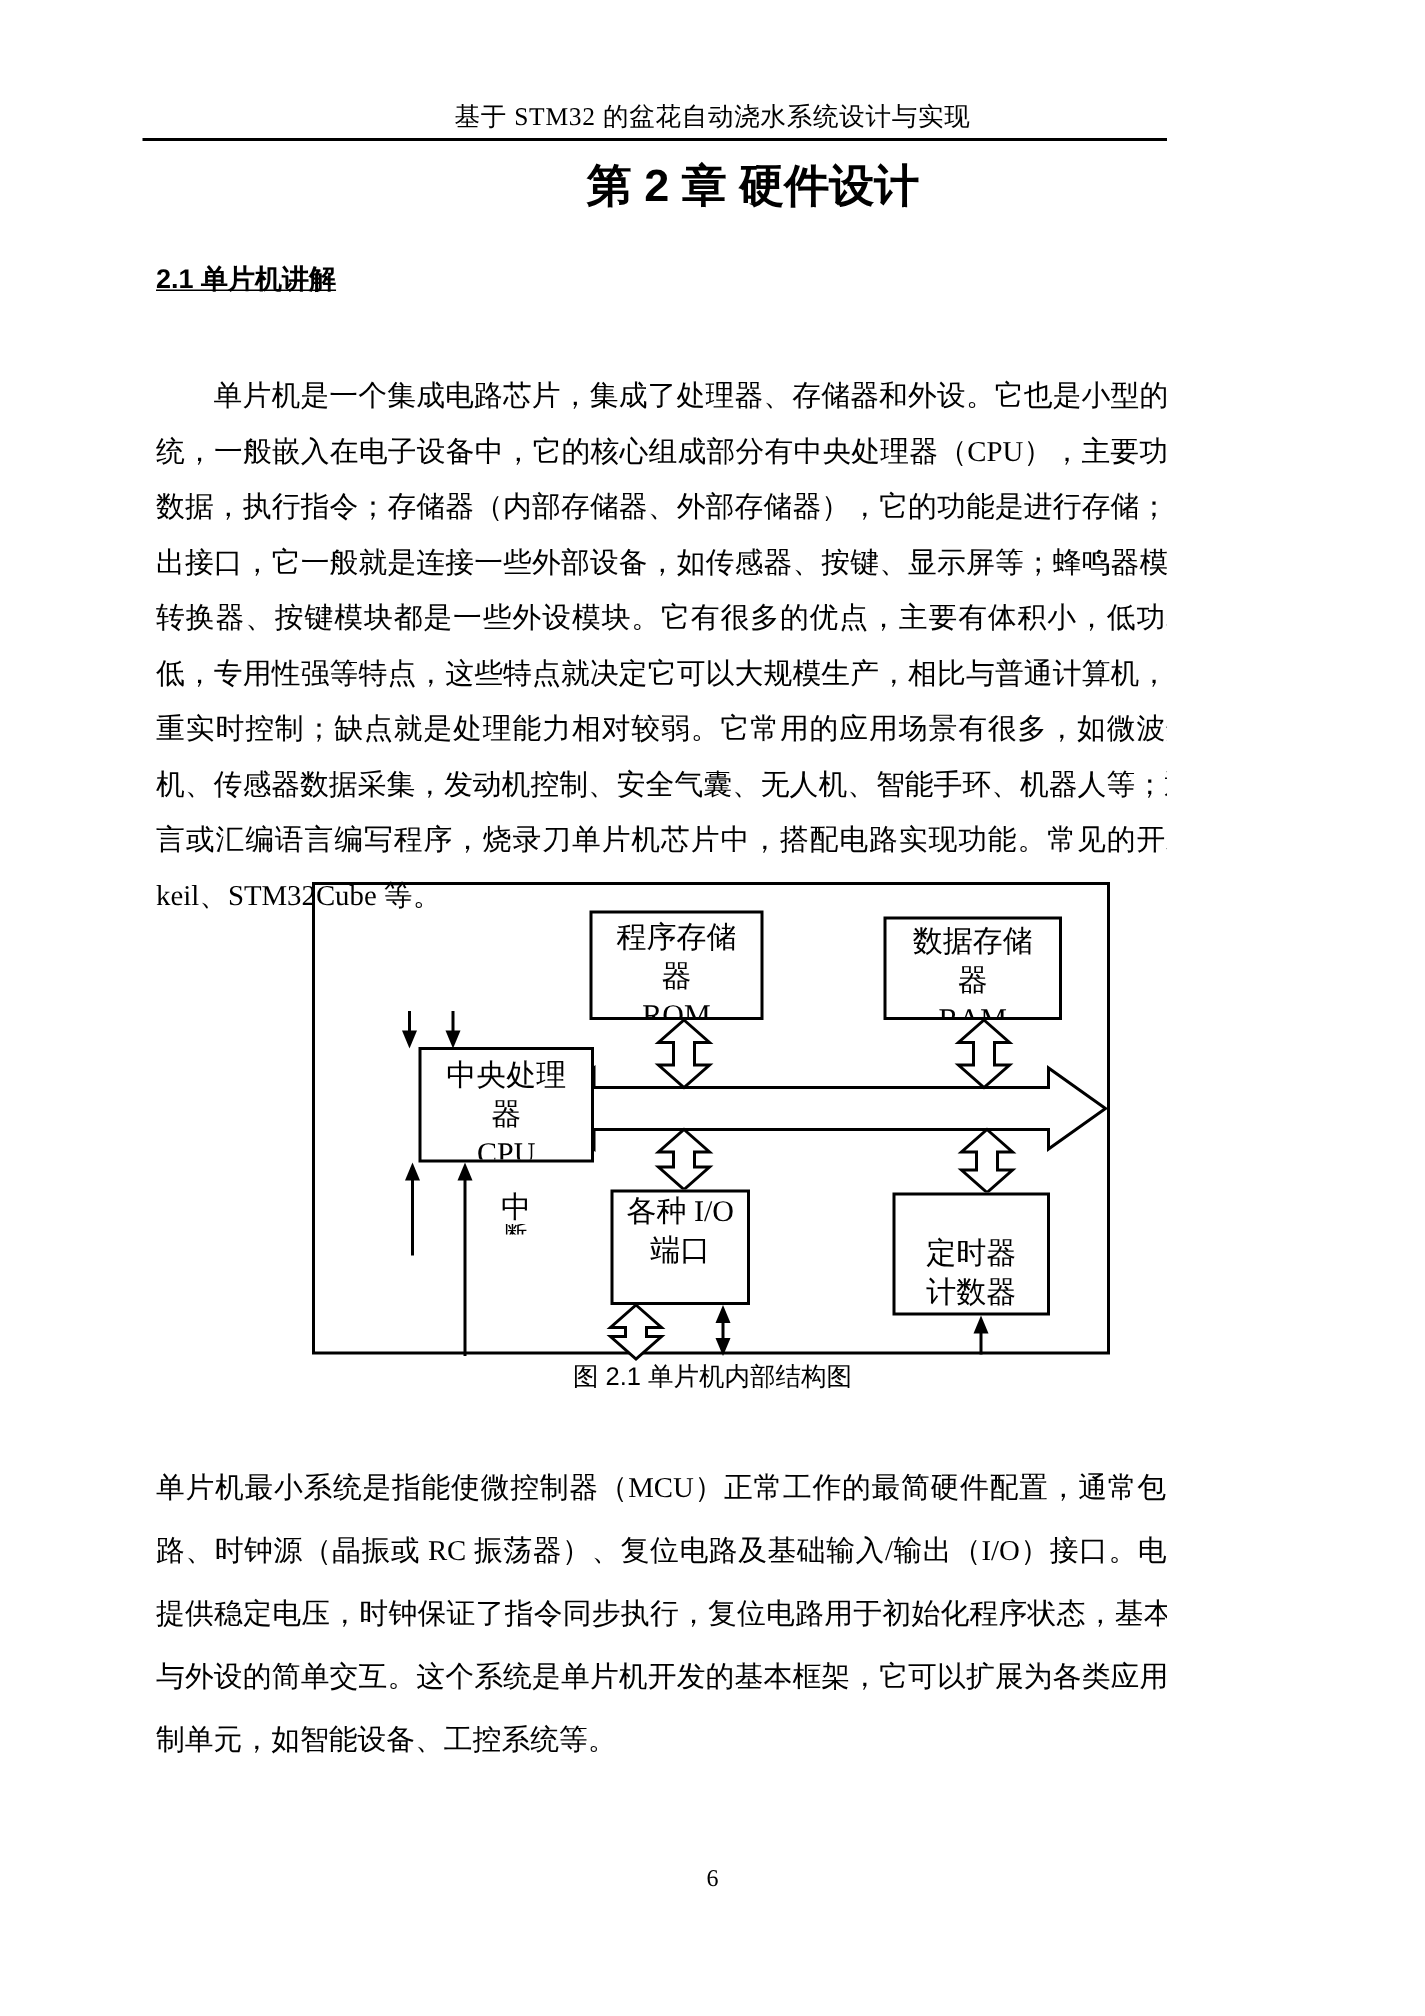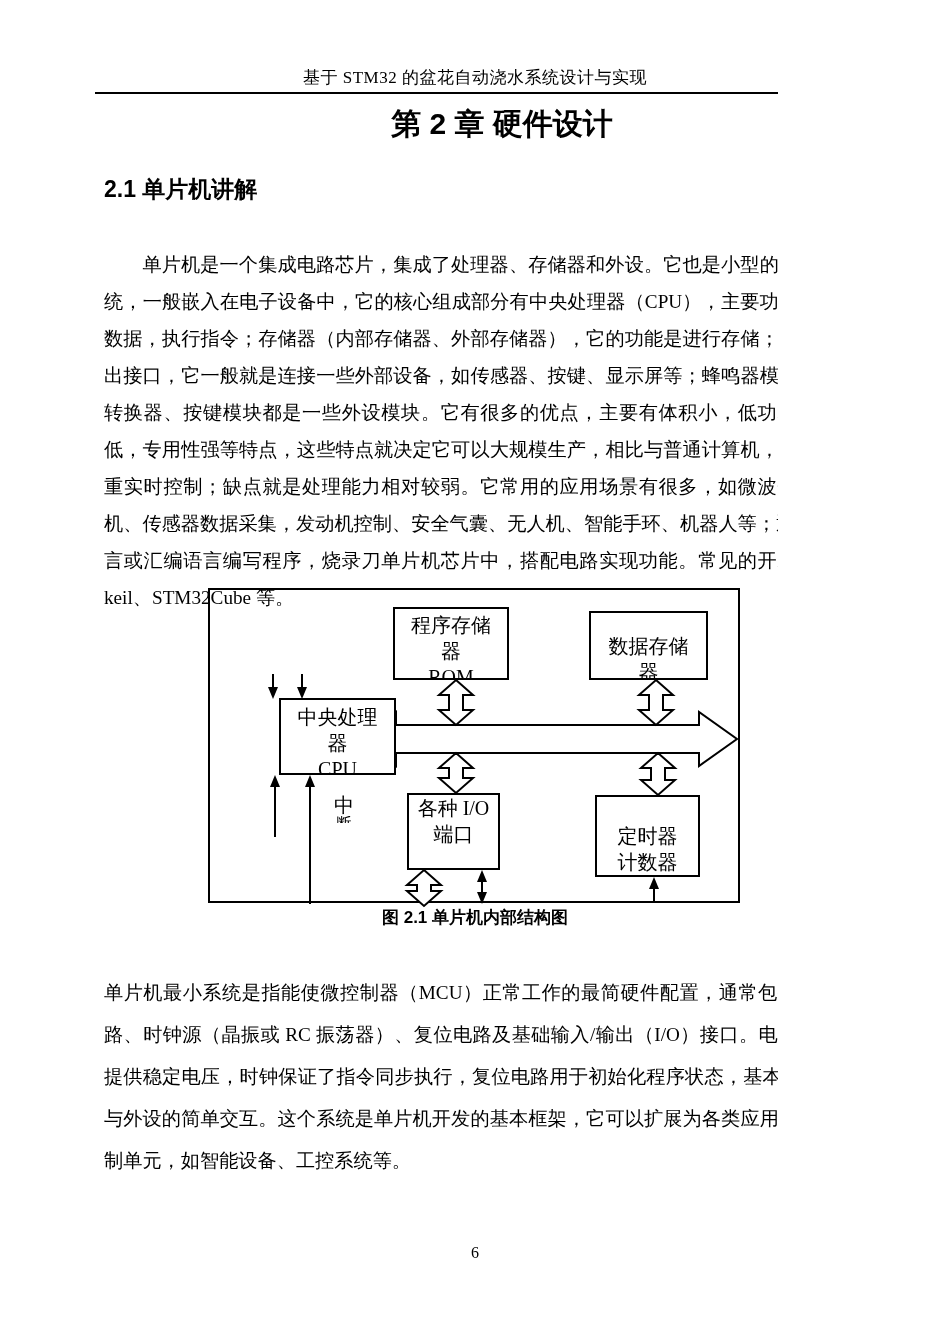--- a/index.html
+++ b/index.html
@@ -6,48 +6,48 @@
   .page{position:relative;width:778px;height:1344px;background:#ffffff;overflow:hidden;color:#000;}
 
   .header-text{position:absolute;top:66px;left:0;width:950px;text-align:center;
     font-family:"Liberation Serif",serif;font-size:17px;letter-spacing:.5px;}
   .header-rule{position:absolute;top:92px;left:95px;width:760px;border-top:2px solid #000;height:0;}
 
   .chapter-title{position:absolute;top:104px;left:0;width:950px;margin:0;text-align:center;
     font-family:"Liberation Sans",sans-serif;font-size:30px;font-weight:700;padding-left:27px;}
 
   .section-heading{position:absolute;top:174px;left:104px;margin:0;
-    font-family:"Liberation Sans",sans-serif;font-size:23px;font-weight:700;}
+    font-family:"Liberation Sans",sans-serif;font-size:18px;font-weight:700;text-decoration:underline;}
 
   .para{position:absolute;left:104px;width:752px;margin:0;font-family:"Liberation Serif",serif;
     font-size:19.2px;text-align:justify;word-break:break-word;}
   .para1{top:246px;line-height:37px;text-indent:2em;}
   .para2{top:972px;line-height:42px;}
 
   .figure{position:absolute;left:208px;top:588px;width:532px;height:315px;}
   .figure-border{position:absolute;left:0;top:0;width:528px;height:311px;border:2px solid #000;}
   .arrows{position:absolute;left:0;top:0;overflow:visible;z-index:1;}
 
   .dbox{position:absolute;border:2px solid #000;background:#fff;box-sizing:border-box;
     text-align:center;font-family:"Liberation Serif",serif;font-size:20px;line-height:26px;
     overflow:hidden;z-index:2;}
   .dbox span{display:block;}
   .box-osc{left:30px;top:17px;width:103px;height:69px;padding-top:6px;}
   .box-rom{left:185px;top:19px;width:116px;height:73px;padding-top:3px;}
-  .box-ram{left:381px;top:23px;width:119px;height:69px;padding-top:20px;}
+  .box-ram{left:381px;top:23px;width:119px;height:69px;padding-top:2px;}
   .box-cpu{left:27px;top:110px;width:117px;height:77px;padding-top:4px;margin-left:44px;}
   .box-io{left:199px;top:205px;width:93px;height:77px;}
   .box-timer{left:387px;top:207px;width:105px;height:82px;padding-top:26px;}
 
   .interrupt{position:absolute;left:118px;top:206px;width:36px;text-align:center;z-index:2;
     font-family:"Liberation Serif",serif;font-size:20px;line-height:22px;}
   .interrupt .clip{height:7px;overflow:hidden;font-size:15px;line-height:15px;}
 
   .figure-caption{position:absolute;top:906px;left:0;width:950px;text-align:center;
-    font-family:"Liberation Sans",sans-serif;font-weight:700;font-size:17px;}
+    font-family:"Liberation Sans",sans-serif;font-weight:400;font-size:17px;}
 
   .page-number{position:absolute;top:1244px;left:0;width:950px;text-align:center;
     font-family:"Liberation Serif",serif;font-size:16px;}
 </style>
 </head>
 <body>
 
 <div class="page">
 
   <div class="header-text">基于 STM32 的盆花自动浇水系统设计与实现</div>

